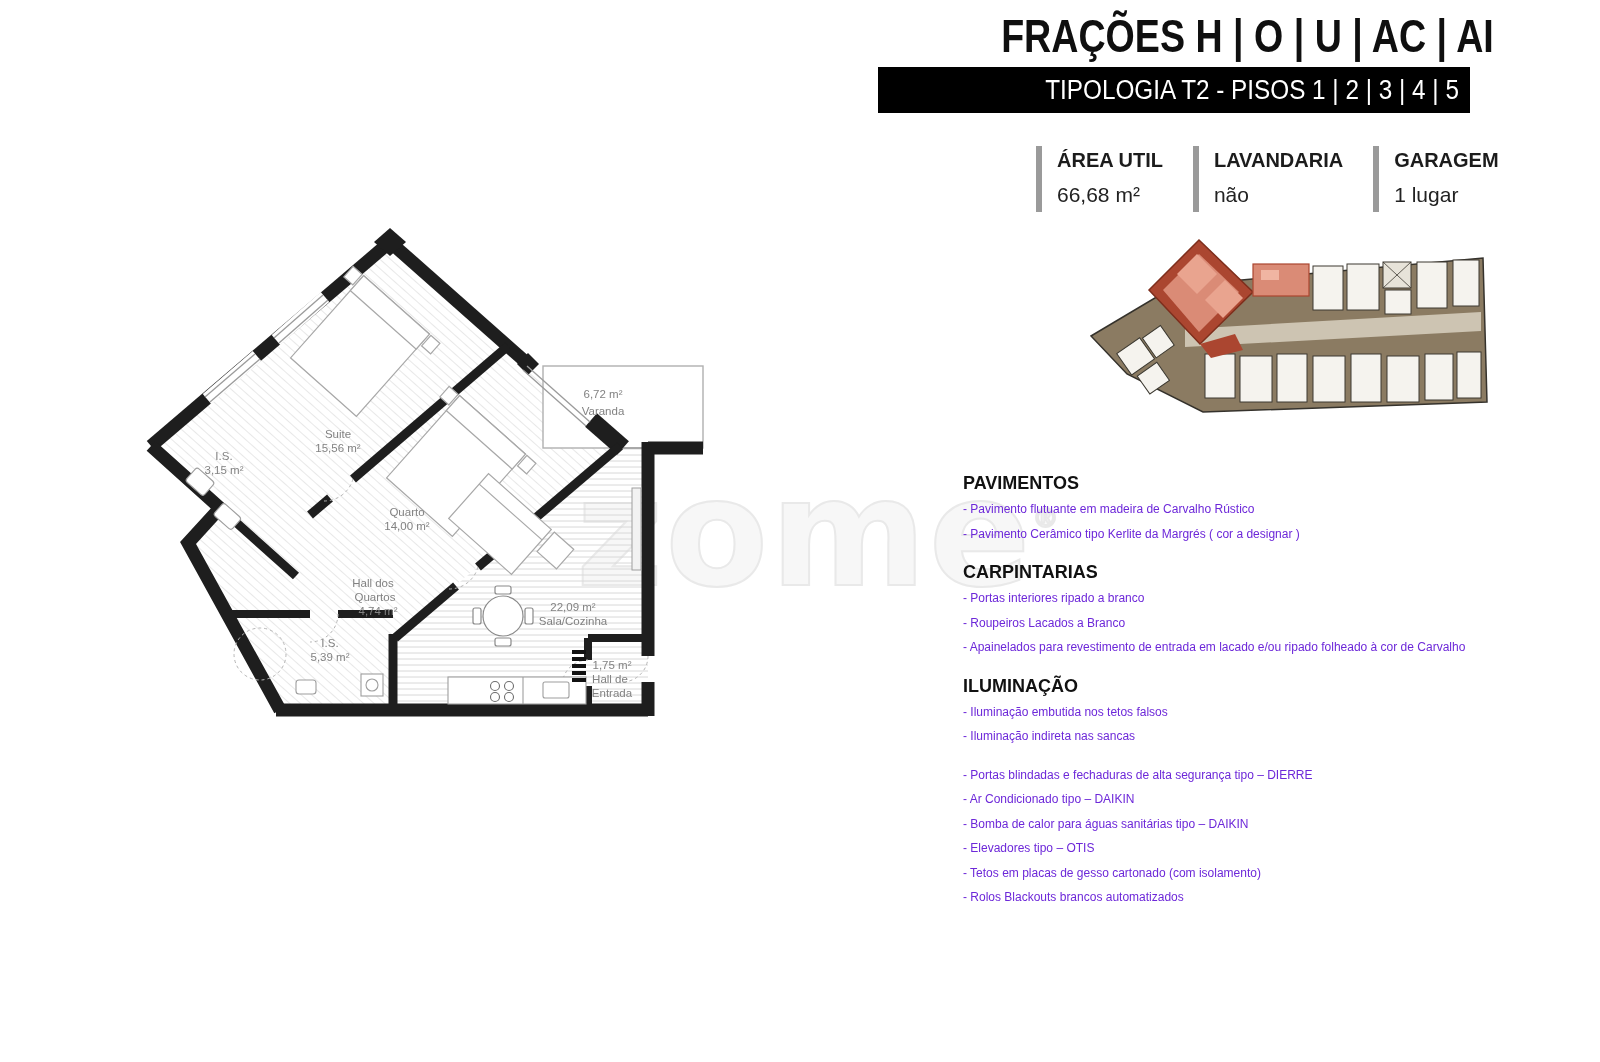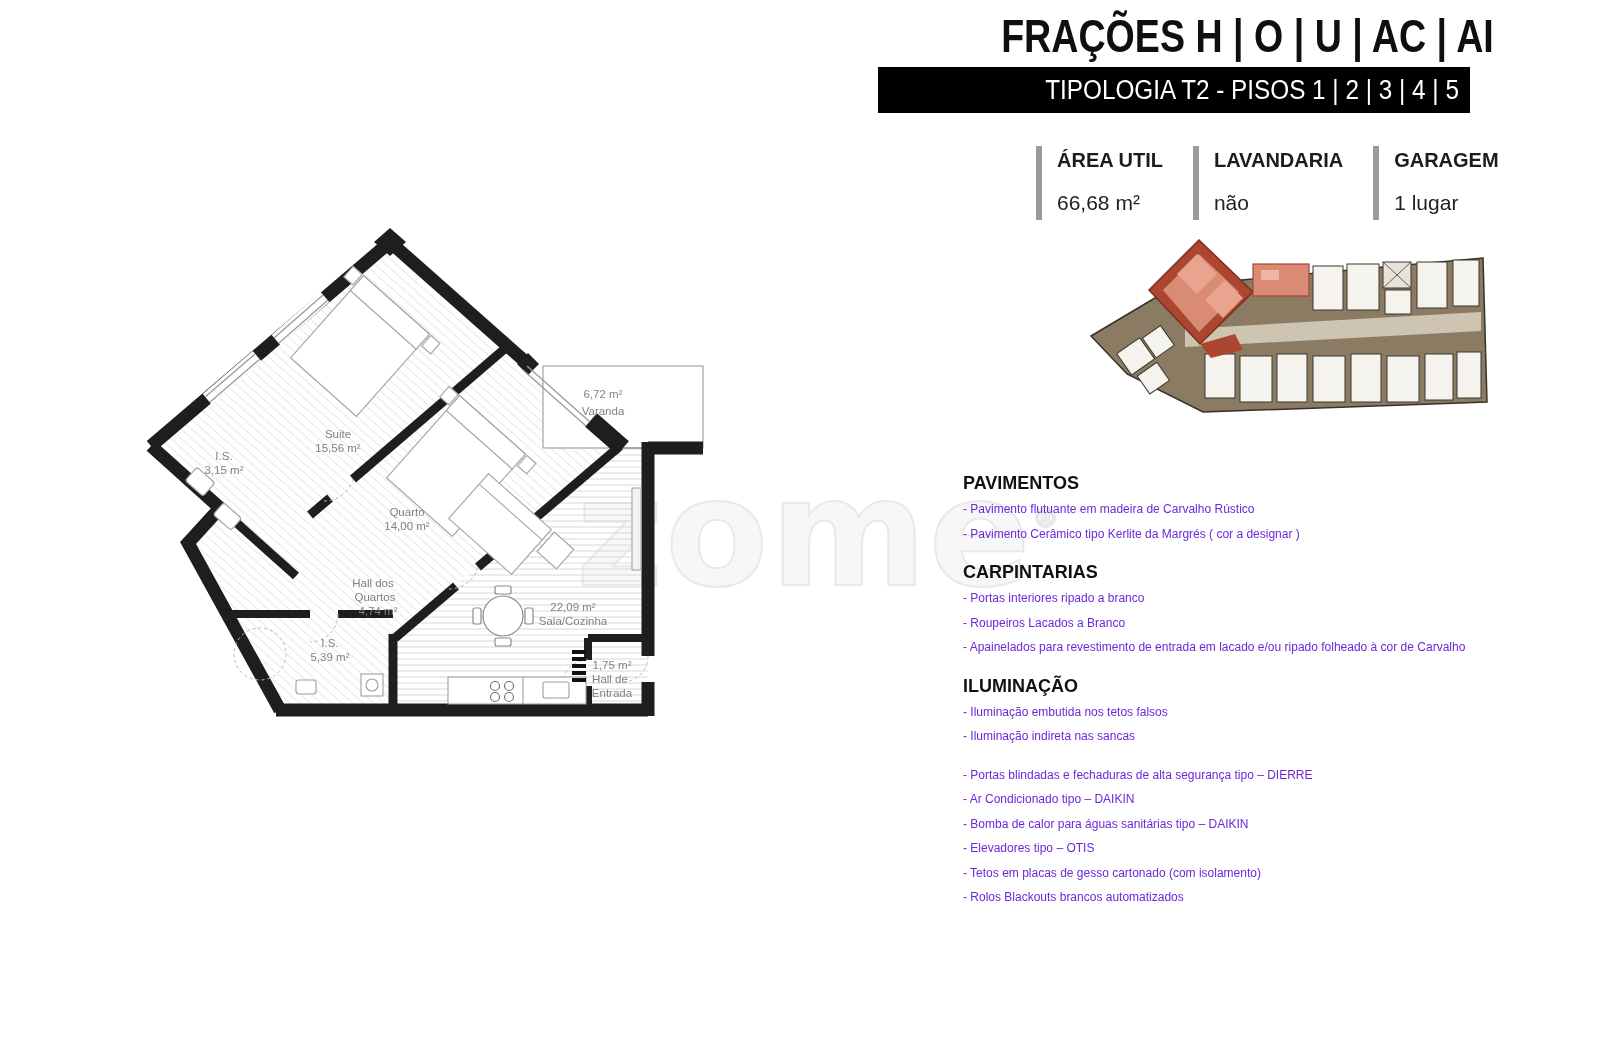--- a/index.html
+++ b/index.html
@@ -13,21 +13,21 @@
   .graybar{position:absolute;left:878px;top:67px;width:592px;height:46px;background:#000000;
            display:flex;align-items:center;justify-content:flex-end;z-index:3;}
   .graybar span{display:inline-block;color:#ffffff;font-size:27px;padding-right:12px;
                 transform:scaleX(.9);transform-origin:100% 50%;white-space:nowrap;}
 
   
   .info{position:absolute;left:1036px;top:146px;display:flex;z-index:3;}
   .info-item{border-left:6px solid #9a9a9a;padding:3px 0 5px 15px;margin-right:30px;}
   .info-item:last-child{margin-right:0;}
   .info-label{font-size:20px;font-weight:bold;color:#1c1c1c;line-height:1.12;white-space:nowrap;}
-  .info-value{font-size:21px;color:#222222;margin-top:20px;white-space:nowrap;}
+  .info-value{font-size:21px;color:#222222;margin-top:12px;white-space:nowrap;}
 
   
   .specs{position:absolute;left:963px;top:471px;width:548px;z-index:3;}
   .spec-section{margin-bottom:14px;}
   .spec-title{font-size:18px;font-weight:bold;color:#111111;margin:0 0 2px 0;line-height:24px;}
   .spec-item{font-size:12px;line-height:24.5px;color:#6d28d9;}
 
   
   .watermark{position:absolute;left:576px;top:446px;z-index:0;
              font-family:"DejaVu Sans",sans-serif;font-weight:bold;font-size:150px;

